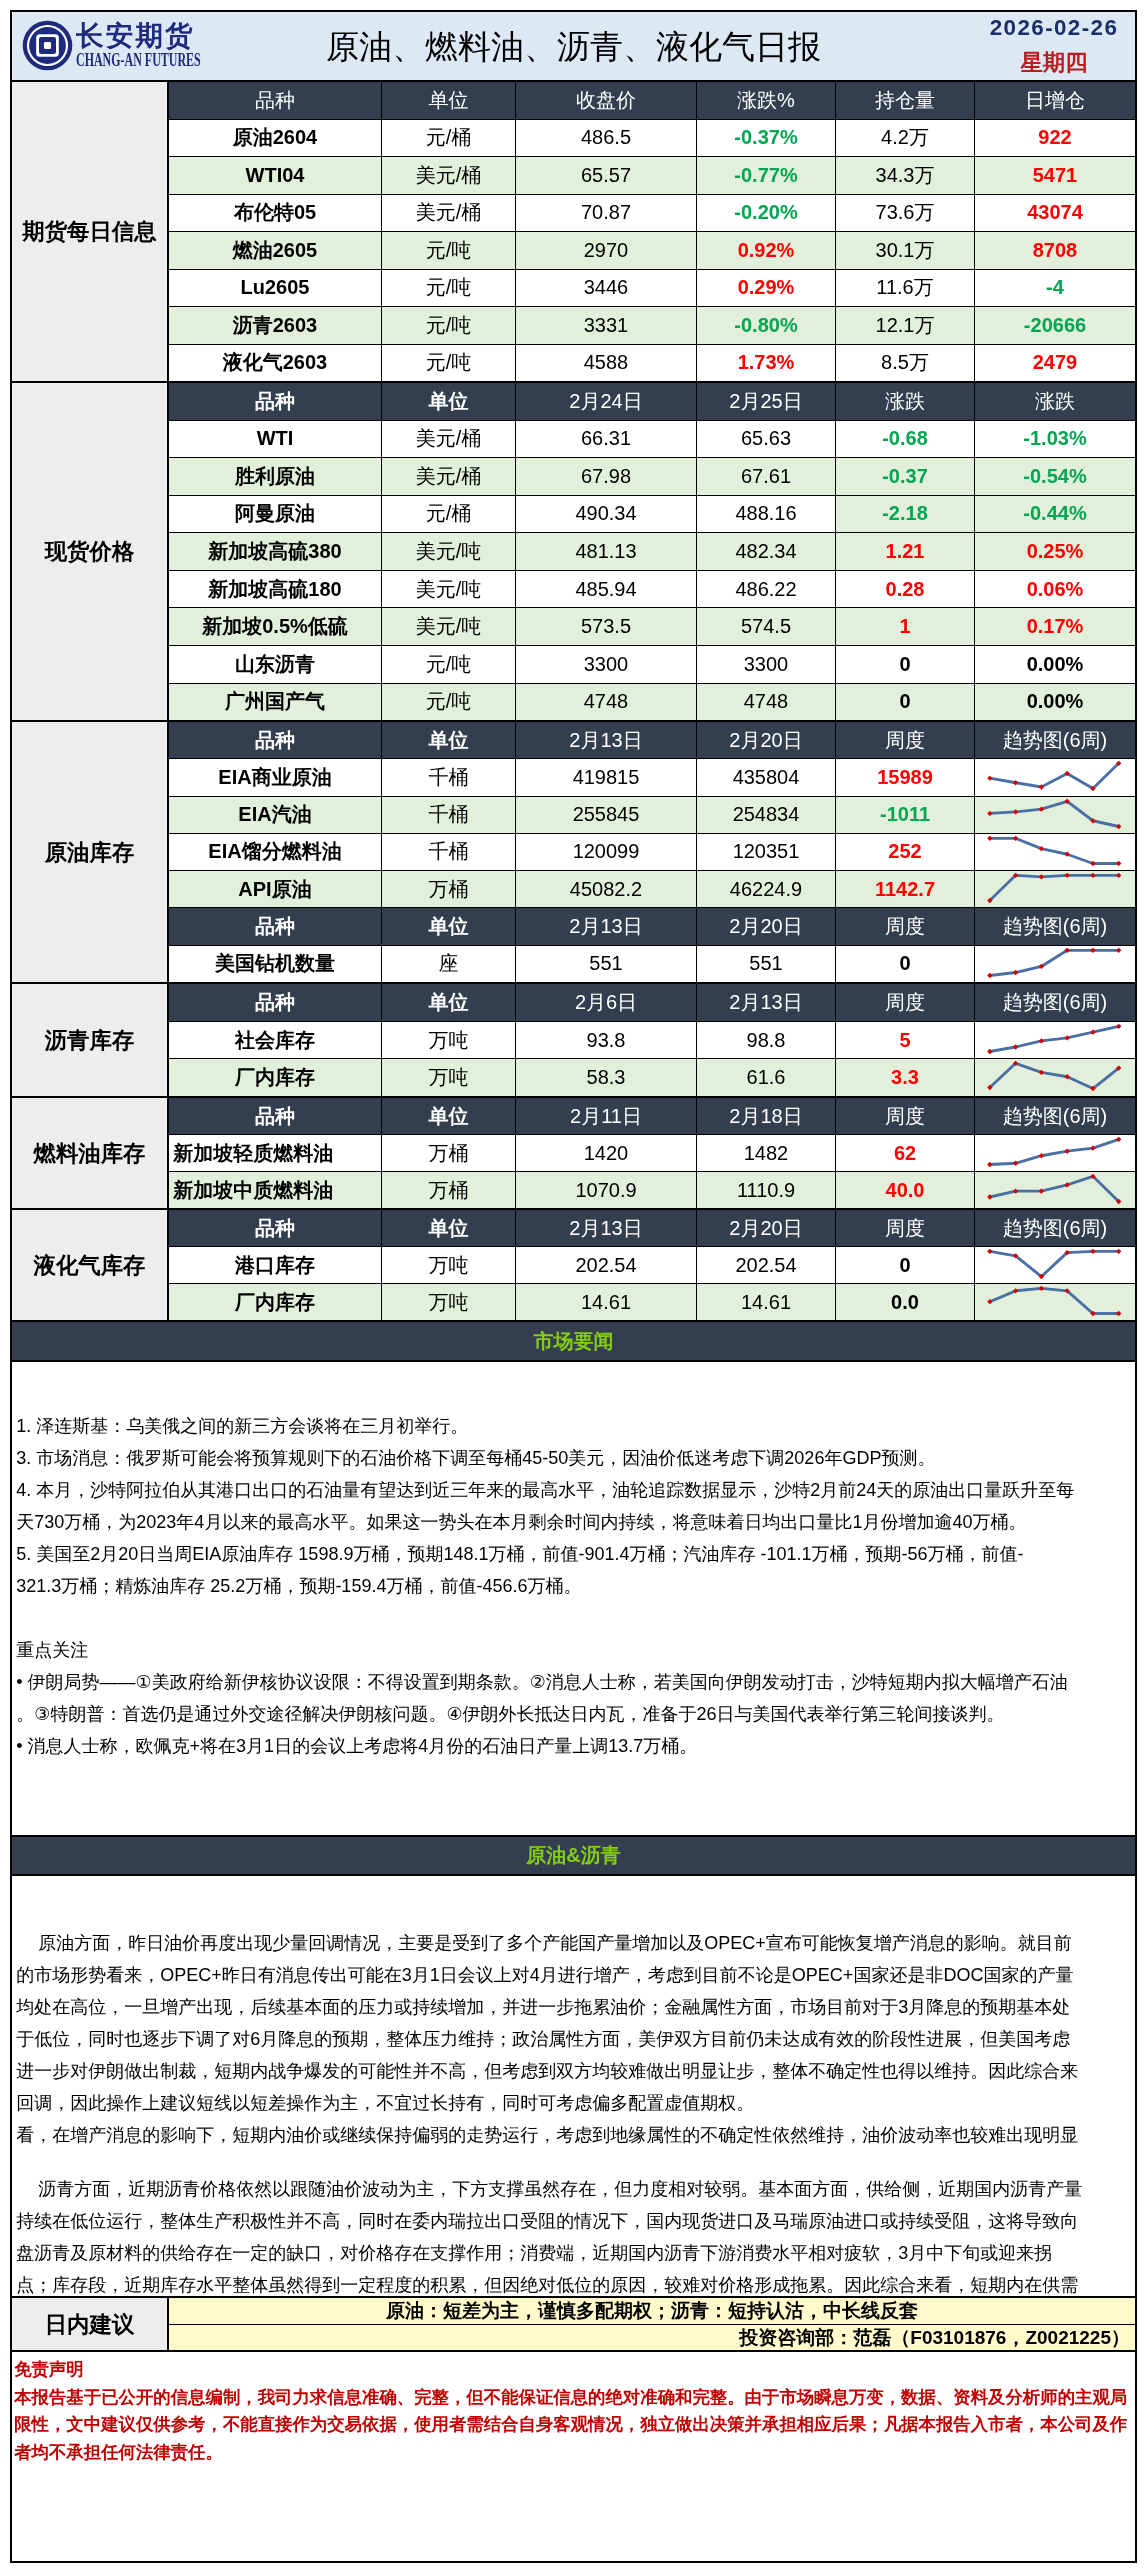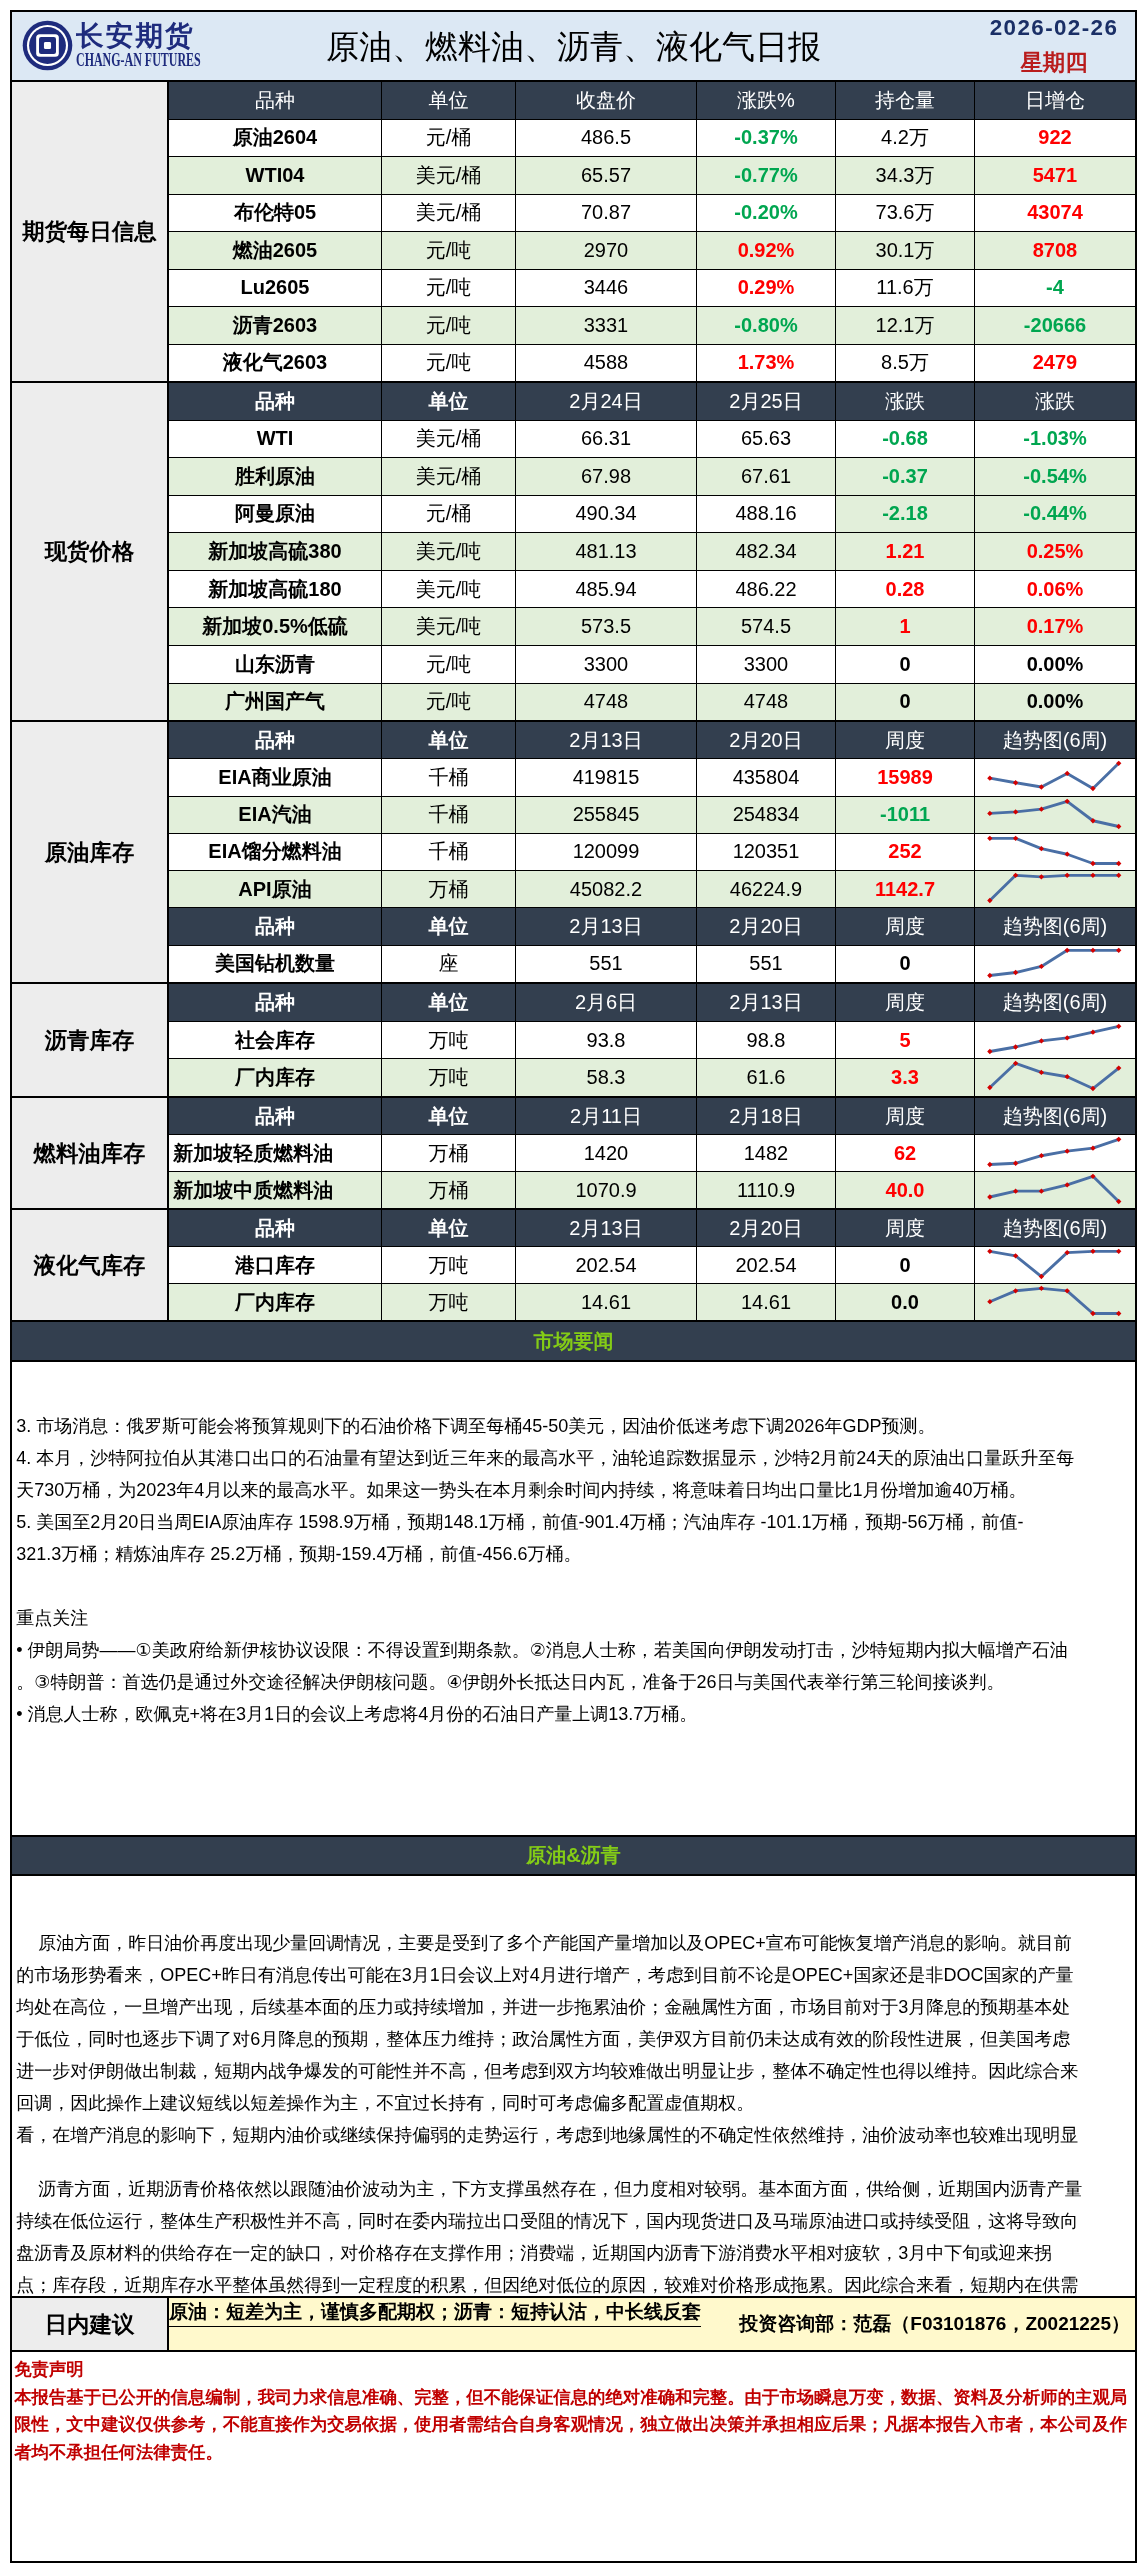--- a/index.html
+++ b/index.html
@@ -50,21 +50,21 @@
   
   .news{height:475px;border-bottom:2.9px solid #000;padding:48px 0 0 4.3px;font-size:18px;line-height:32px}
   .tline{white-space:nowrap;overflow:hidden;height:32px}
   .blank{height:32px}
   .analysis{height:422px;border-bottom:2.9px solid #000;padding:51px 0 0 4.3px;font-size:18px;line-height:32px}
   .indent{padding-left:22px}
   .asphalt{margin-top:22px}
 
   
   .advice{display:flex;height:54px;border-bottom:2.2px solid #000}
-  .advice-body{flex:1;display:flex;flex-direction:row;background:var(--advice-bg)}
+  .advice-body{flex:1;display:flex;flex-direction:column;background:var(--advice-bg)}
   .advice-line1{height:29px;border-bottom:1.4px solid #000;display:flex;align-items:center;justify-content:center;font-weight:bold;font-size:19px;white-space:nowrap}
   .advice-line2{flex:1;display:flex;align-items:center;justify-content:flex-end;padding-right:5px;font-weight:bold;font-size:19px;white-space:nowrap}
 
   
   .disclaimer{height:115px;padding:4.3px 0 0 2.2px;color:var(--disclaimer-red);font-weight:bold;font-size:17.4px;line-height:27.5px}
   .dline{white-space:nowrap;overflow:hidden;height:27.5px}
 </style>
 </head>
 <body>
 
@@ -491,20 +491,21 @@
               <rect x="160.6" y="38.4" width="5.2" height="5.2" transform="rotate(45 163.2 41.0)" fill="#d40000"></rect>
               <rect x="196.4" y="38.4" width="5.2" height="5.2" transform="rotate(45 199.0 41.0)" fill="#d40000"></rect>
             </svg>
           </div>
       </div>
     </div>
   </div>
 
   <div class="bar">市场要闻</div>
   <div class="news">
+    <div class="tline">1. 泽连斯基：乌美俄之间的新三方会谈将在三月初举行。</div>
     <div class="tline">3. 市场消息：俄罗斯可能会将预算规则下的石油价格下调至每桶45-50美元，因油价低迷考虑下调2026年GDP预测。</div>
     <div class="tline">4. 本月，沙特阿拉伯从其港口出口的石油量有望达到近三年来的最高水平，油轮追踪数据显示，沙特2月前24天的原油出口量跃升至每</div>
     <div class="tline">天730万桶，为2023年4月以来的最高水平。如果这一势头在本月剩余时间内持续，将意味着日均出口量比1月份增加逾40万桶。</div>
     <div class="tline">5. 美国至2月20日当周EIA原油库存 1598.9万桶，预期148.1万桶，前值-901.4万桶；汽油库存 -101.1万桶，预期-56万桶，前值-</div>
     <div class="tline">321.3万桶；精炼油库存 25.2万桶，预期-159.4万桶，前值-456.6万桶。</div>
     <div class="blank"></div>
     <div class="tline">重点关注</div>
     <div class="tline">• 伊朗局势——①美政府给新伊核协议设限：不得设置到期条款。②消息人士称，若美国向伊朗发动打击，沙特短期内拟大幅增产石油</div>
     <div class="tline">。③特朗普：首选仍是通过外交途径解决伊朗核问题。④伊朗外长抵达日内瓦，准备于26日与美国代表举行第三轮间接谈判。</div>
     <div class="tline">• 消息人士称，欧佩克+将在3月1日的会议上考虑将4月份的石油日产量上调13.7万桶。</div>

